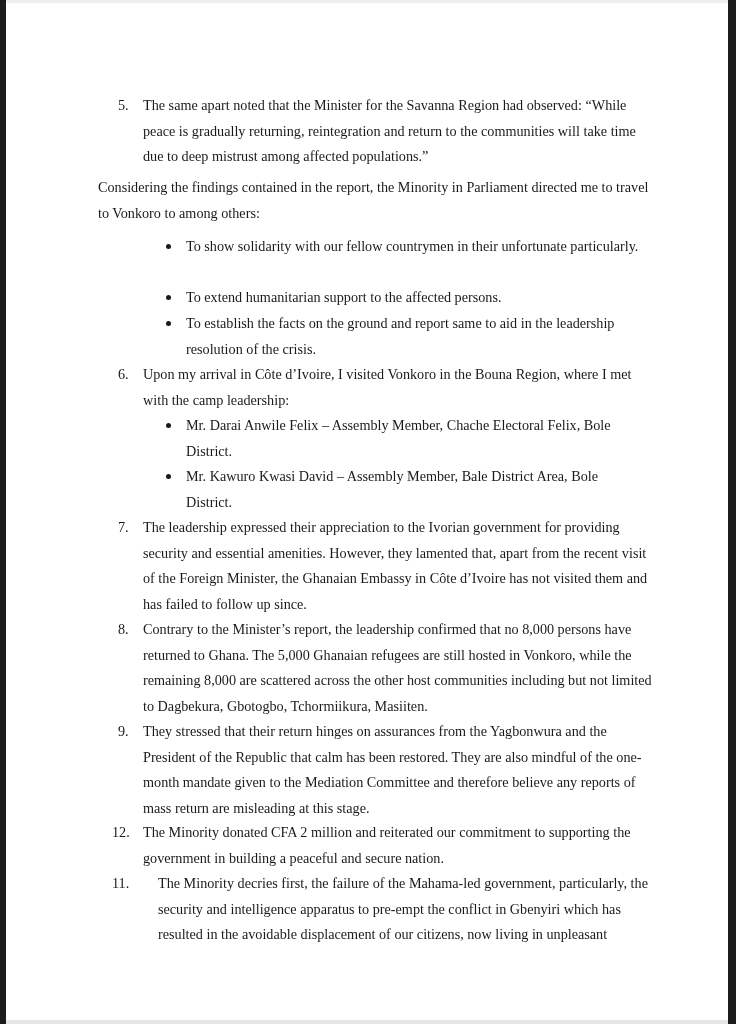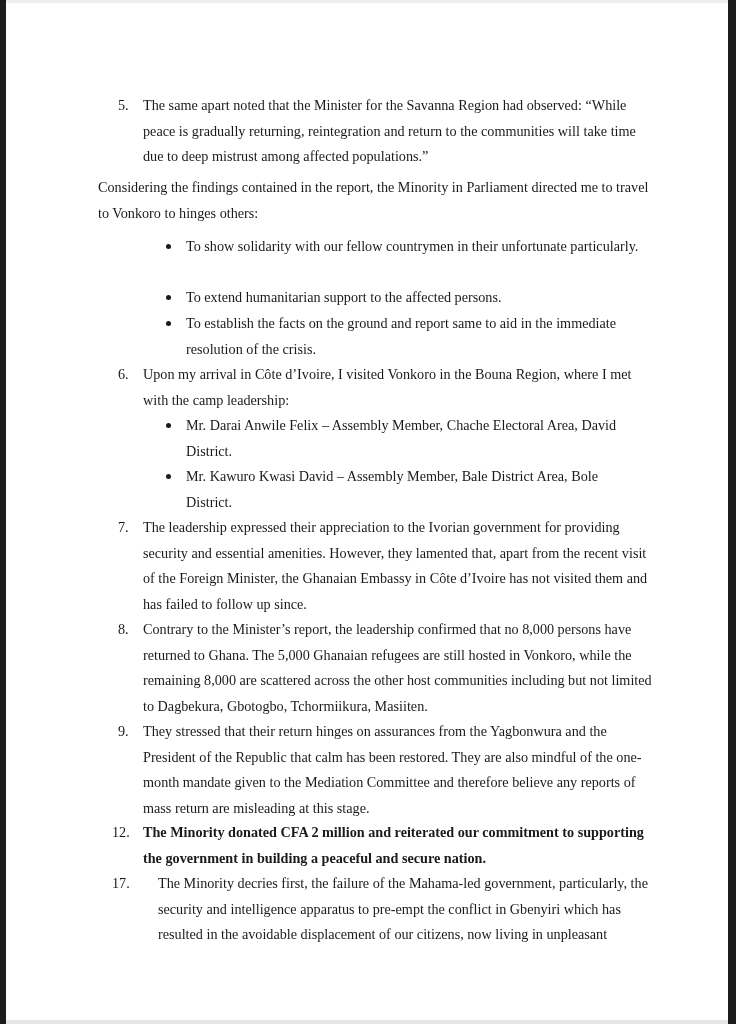--- a/index.html
+++ b/index.html
@@ -65,43 +65,43 @@
 <body>
 
 <div class="page">
   <div class="content">
 
     <div class="num-item" style="top:90px;">
       <span class="num">5.</span>
       <div class="text">The same apart noted that the Minister for the Savanna Region had observed: “While peace is gradually returning, reintegration and return to the communities will take time due to deep mistrust among affected populations.”</div>
     </div>
 
-    <div class="para" style="top:172px;">Considering the findings contained in the report, the Minority in Parliament directed me to travel to Vonkoro to hinges others:</div>
+    <div class="para" style="top:172px;">Considering the findings contained in the report, the Minority in Parliament directed me to travel to Vonkoro to among others:</div>
 
     <div class="bullet" style="top:231px;">
       <span class="dot"></span>
       <div class="text">To show solidarity with our fellow countrymen in their unfortunate particularly.</div>
     </div>
     <div class="bullet" style="top:282px;">
       <span class="dot"></span>
       <div class="text">To extend humanitarian support to the affected persons.</div>
     </div>
     <div class="bullet" style="top:308px;">
       <span class="dot"></span>
-      <div class="text">To establish the facts on the ground and report same to aid in the immediate resolution of the crisis.</div>
+      <div class="text">To establish the facts on the ground and report same to aid in the leadership resolution of the crisis.</div>
     </div>
 
     <div class="num-item" style="top:359px;">
       <span class="num">6.</span>
       <div class="text">Upon my arrival in Côte d’Ivoire, I visited Vonkoro in the Bouna Region, where I met with the camp leadership:</div>
     </div>
 
     <div class="bullet" style="top:410px;">
       <span class="dot"></span>
-      <div class="text">Mr. Darai Anwile Felix – Assembly Member, Chache Electoral Area, David District.</div>
+      <div class="text">Mr. Darai Anwile Felix – Assembly Member, Chache Electoral Felix, Bole District.</div>
     </div>
     <div class="bullet" style="top:461px;">
       <span class="dot"></span>
       <div class="text">Mr. Kawuro Kwasi David – Assembly Member, Bale District Area, Bole District.</div>
     </div>
 
     <div class="num-item" style="top:512px;">
       <span class="num">7.</span>
       <div class="text">The leadership expressed their appreciation to the Ivorian government for providing security and essential amenities. However, they lamented that, apart from the recent visit of the Foreign Minister, the Ghanaian Embassy in Côte d’Ivoire has not visited them and has failed to follow up since.</div>
     </div>
@@ -111,23 +111,23 @@
       <div class="text">Contrary to the Minister’s report, the leadership confirmed that no 8,000 persons have returned to Ghana. The 5,000 Ghanaian refugees are still hosted in Vonkoro, while the remaining 8,000 are scattered across the other host communities including but not limited to Dagbekura, Gbotogbo, Tchormiikura, Masiiten.</div>
     </div>
 
     <div class="num-item" style="top:716px;">
       <span class="num">9.</span>
       <div class="text">They stressed that their return hinges on assurances from the Yagbonwura and the President of the Republic that calm has been restored. They are also mindful of the one-month mandate given to the Mediation Committee and therefore believe any reports of mass return are misleading at this stage.</div>
     </div>
 
     <div class="num-item" style="top:817px; left:106px; width:546px;">
       <span class="num">12.</span>
-      <div class="text" style="margin-left:31px;font-weight:bold;">The Minority donated CFA 2 million and reiterated our commitment to supporting the government in building a peaceful and secure nation.</div>
+      <div class="text" style="margin-left:31px;">The Minority donated CFA 2 million and reiterated our commitment to supporting the government in building a peaceful and secure nation.</div>
     </div>
 
     <div class="num-item" style="top:868px; left:106px; width:546px;">
-      <span class="num">17.</span>
+      <span class="num">11.</span>
       <div class="text" style="margin-left:46px;">The Minority decries first, the failure of the Mahama-led government, particularly, the security and intelligence apparatus to pre-empt the conflict in Gbenyiri which has resulted in the avoidable displacement of our citizens, now living in unpleasant</div>
     </div>
 
   </div>
 </div>
 <div class="page-bottom-edge"></div>
 
 </body></html>

